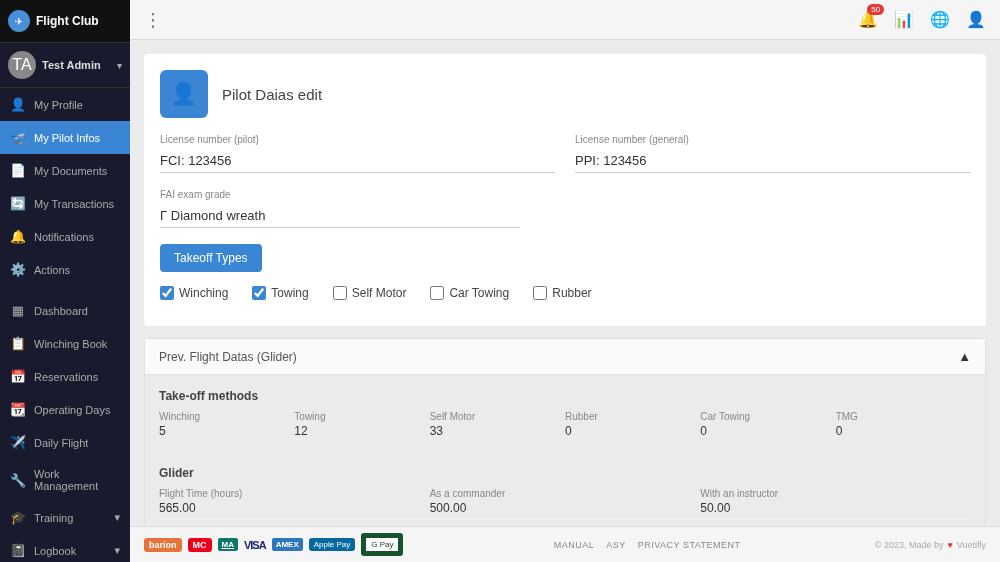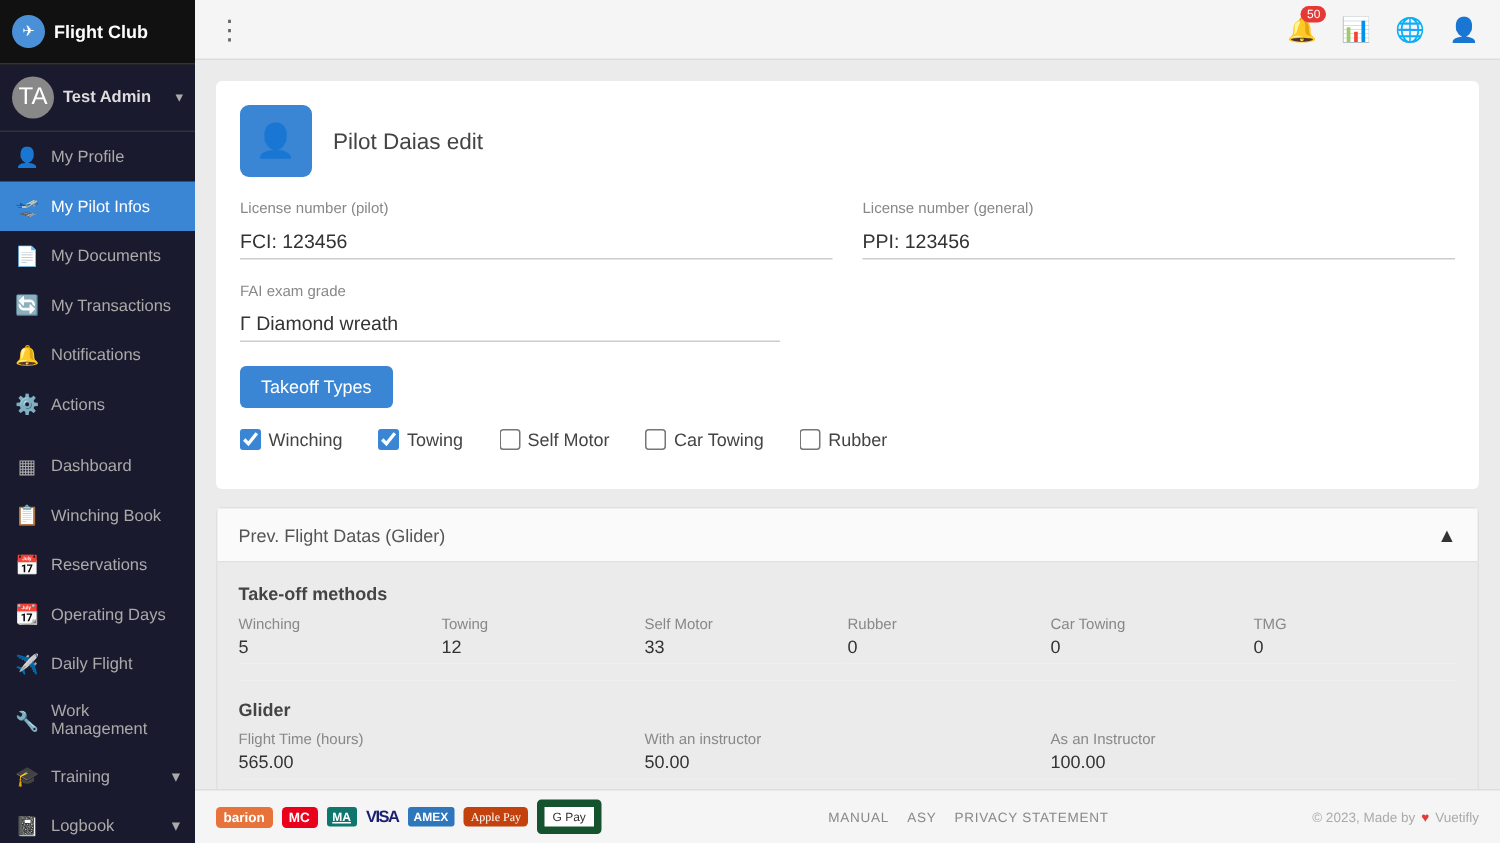--- a/index.html
+++ b/index.html
@@ -72,21 +72,21 @@
     .data-col .col-value { font-size: 12px; color: #333; border-bottom: 1px solid #eee; padding-bottom: 4px; }
 
     .divider { height: 1px; background: #eee; margin: 10px 0; }
 
     
     .bottombar { height: 36px; background: #f5f5f5; border-top: 1px solid #ddd; display: flex; align-items: center; justify-content: space-between; padding: 0 14px; flex-shrink: 0; font-size: 10px; color: #777; }
     .bottombar-logos { display: flex; align-items: center; gap: 6px; }
     .logo-pill { background: #e8733a; color: white; font-size: 9px; font-weight: bold; padding: 2px 5px; border-radius: 3px; }
     .logo-visa { color: #1a1f71; font-weight: bold; font-size: 11px; letter-spacing: -1px; }
     .logo-amex { background: #2e77bc; color: white; font-size: 8px; font-weight: bold; padding: 2px 4px; border-radius: 2px; }
-    .logo-applepay { background: #c2410c; color: white; font-size: 8px; padding: 2px 5px; border-radius: 3px; font-family: Liberation Serif, serif; }
+    .logo-applepay { background: #0369a1; color: white; font-size: 8px; padding: 2px 5px; border-radius: 3px; }
     .logo-googlepay { background: white; border: 5px solid #14532d; color: #333; font-size: 8px; padding: 2px 5px; border-radius: 3px; }
     .logo-maestro { background: #0f766e; color: white; font-size: 8px; font-weight: bold; padding: 2px 4px; border-radius: 2px; text-decoration: underline; }
     .bottombar-links { display: flex; align-items: center; gap: 12px; margin-left: 16px; }
     .bottombar-link { font-size: 9px; color: #888; text-transform: uppercase; letter-spacing: 0.5px; }
     .bottombar-copy { font-size: 9px; color: #aaa; display: flex; align-items: center; gap: 4px; }
     .heart { color: #e53935; }
   </style>
 </head>
 <body>
 
@@ -281,26 +281,26 @@
 
         <div class="divider"></div>
 
         <div class="subsection-title">Glider</div>
         <div class="data-row">
           <div class="data-col">
             <div class="col-label">Flight Time (hours)</div>
             <div class="col-value">565.00</div>
           </div>
           <div class="data-col">
+            <div class="col-label">As a commander</div>
+            <div class="col-value">500.00</div>
+          </div>
+          <div class="data-col">
             <div class="col-label">With an instructor</div>
             <div class="col-value">50.00</div>
-          </div>
-          <div class="data-col">
-            <div class="col-label">As an Instructor</div>
-            <div class="col-value">100.00</div>
           </div>
         </div>
 
       </div>
     </div>
 
   </div>
 
   <div class="bottombar">
     <div class="bottombar-logos">

